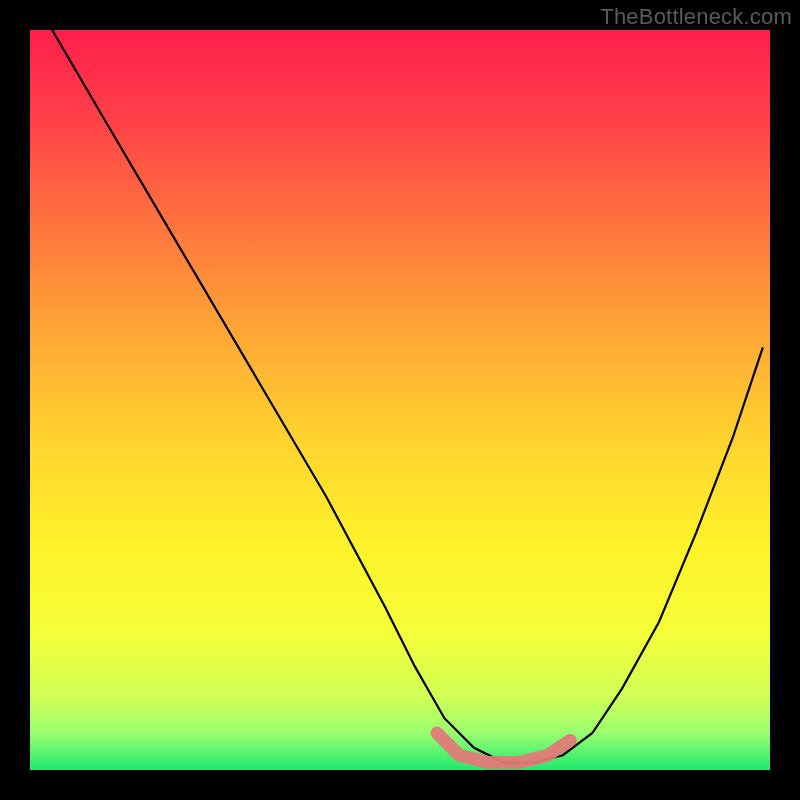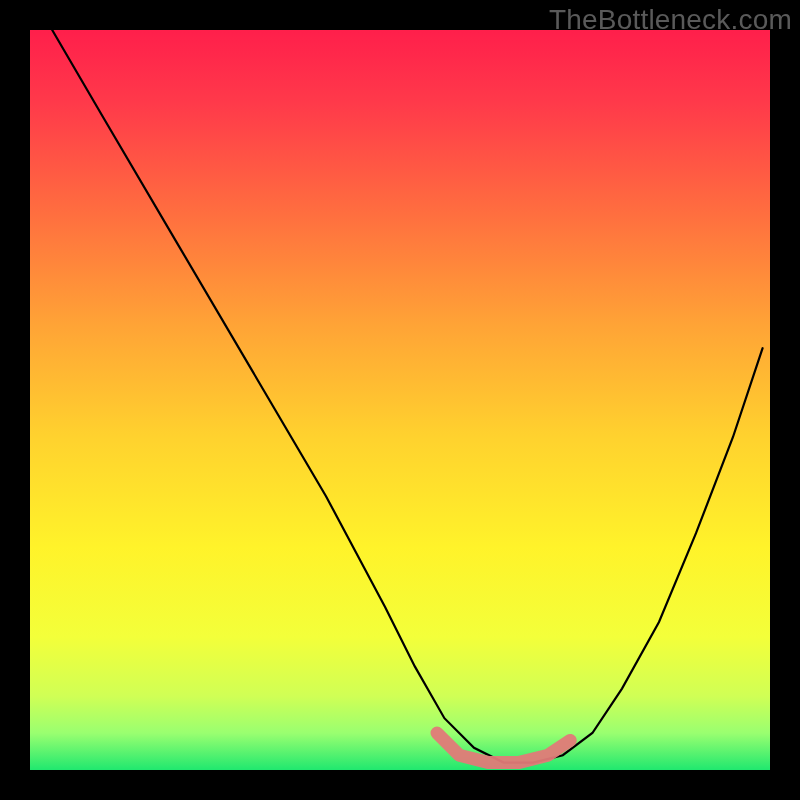--- a/index.html
+++ b/index.html
@@ -15,21 +15,21 @@
     position: absolute;
     top: 0; left: 0;
     width: 800px; height: 800px;
     background: #000;
   }
   .watermark {
     position: absolute;
     top: 4px;
     right: 8px;
     color: #5a5a5a;
-    font-size: 28px;
+    font-size: 22px;
     font-weight: 500;
     letter-spacing: 0.2px;
     z-index: 10;
   }
   svg.plot {
     position: absolute;
     top: 0; left: 0;
   }
 </style>
 </head>

